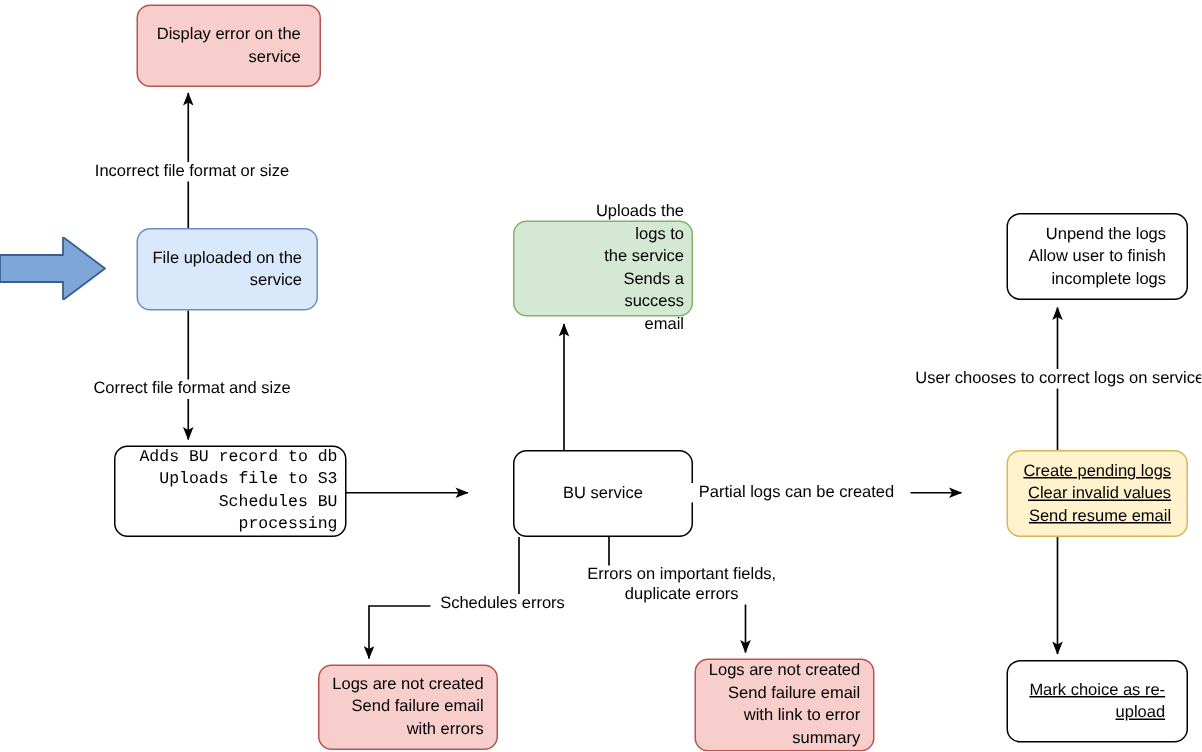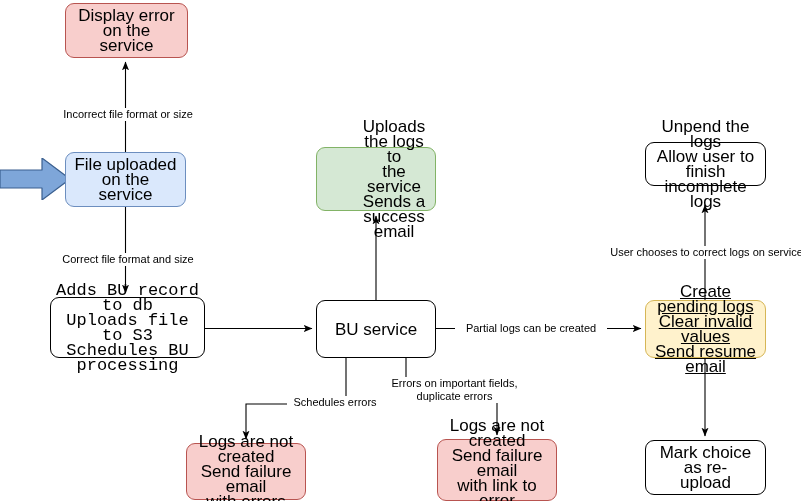--- a/index.html
+++ b/index.html
@@ -27,26 +27,27 @@
     pointer-events: none;
   }
   .node {
     position: absolute;
     box-sizing: border-box;
     border: 1px solid #000000;
     border-radius: 9px;
     display: flex;
     align-items: center;
     justify-content: center;
-    text-align: center;
-    font-size: 17px;
+    text-align: right;
+    font-size: 11px;
     line-height: 15px;
     color: #000000;
     padding: 2px 5px;
     white-space: pre-line;
+    margin-left: 26px;
   }
   .node.white  { background: #ffffff; }
   .node.pink   { background: #f8cecc; border-color: #b85450; }
   .node.blue   { background: #dae8fc; border-color: #6c8ebf; }
   .node.green  { background: #d5e8d4; border-color: #82b366; }
   .node.yellow { background: #fff2cc; border-color: #d6b656; }
 
   .edge-label {
     position: absolute;
     font-size: 11px;
@@ -117,29 +118,29 @@
 
   <div class="node pink" style="left:186px; top:443px; width:120px; height:57px;">Logs are not created
 Send failure email
 with errors</div>
 
   <div class="node pink" style="left:437px; top:439px; width:120px; height:62px;">Logs are not created
 Send failure email
 with link to error
 summary</div>
 
-  <div class="node white" style="left:645px; top:142px; width:121px; height:44px;">Unpend the logs
+  <div class="node white" style="left:645px; top:142px; width:121px; height:58px;">Unpend the logs
 Allow user to finish
 incomplete logs</div>
 
   <div class="node yellow" style="left:645px; top:300px; width:121px; height:58px;text-decoration:underline;">Create pending logs
 Clear invalid values
 Send resume email</div>
 
-  <div class="node white" style="left:645px; top:440px; width:121px; height:55px;">Mark choice as re-
+  <div class="node white" style="left:645px; top:440px; width:121px; height:55px;text-decoration:underline;">Mark choice as re-
 upload</div>
 
   <div class="edge-label" style="left:56px; top:108px; width:140px;">Incorrect file format or size</div>
 
   <div class="edge-label" style="left:58px; top:253px; width:136px;">Correct file format and size</div>
 
 
   <div class="edge-label" style="left:455px; top:322px; width:148px;">Partial logs can be created</div>
 
   <div class="edge-label" style="left:287px; top:396px; width:92px;">Schedules errors</div>

